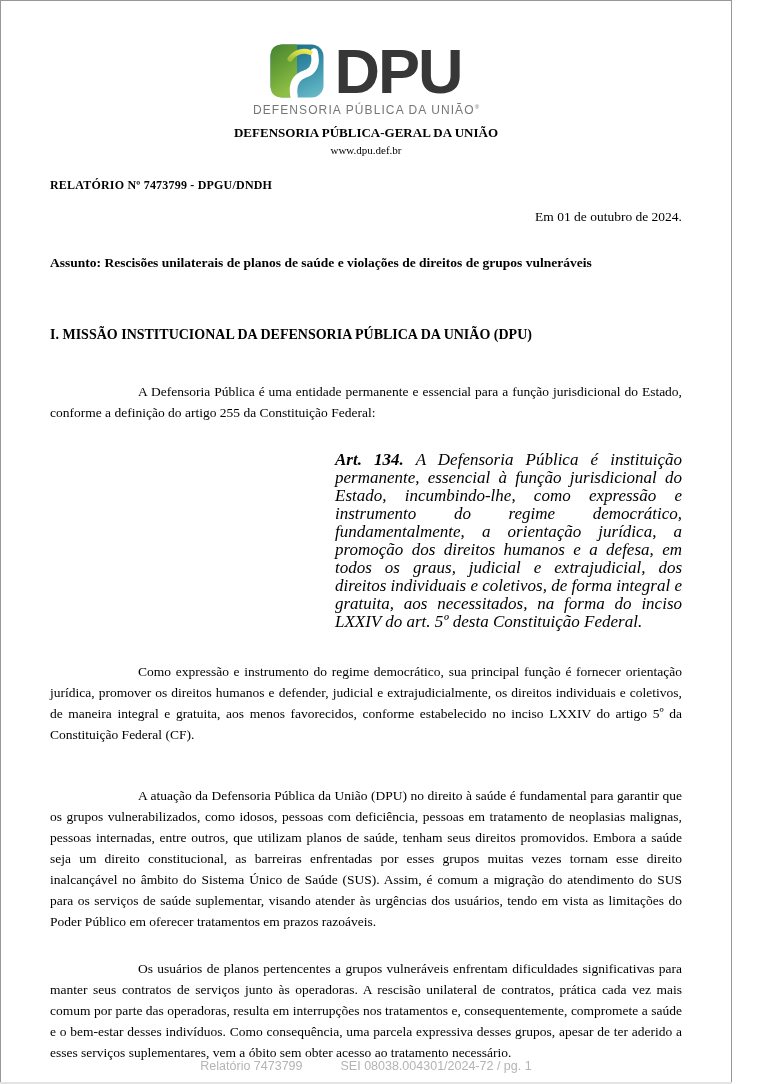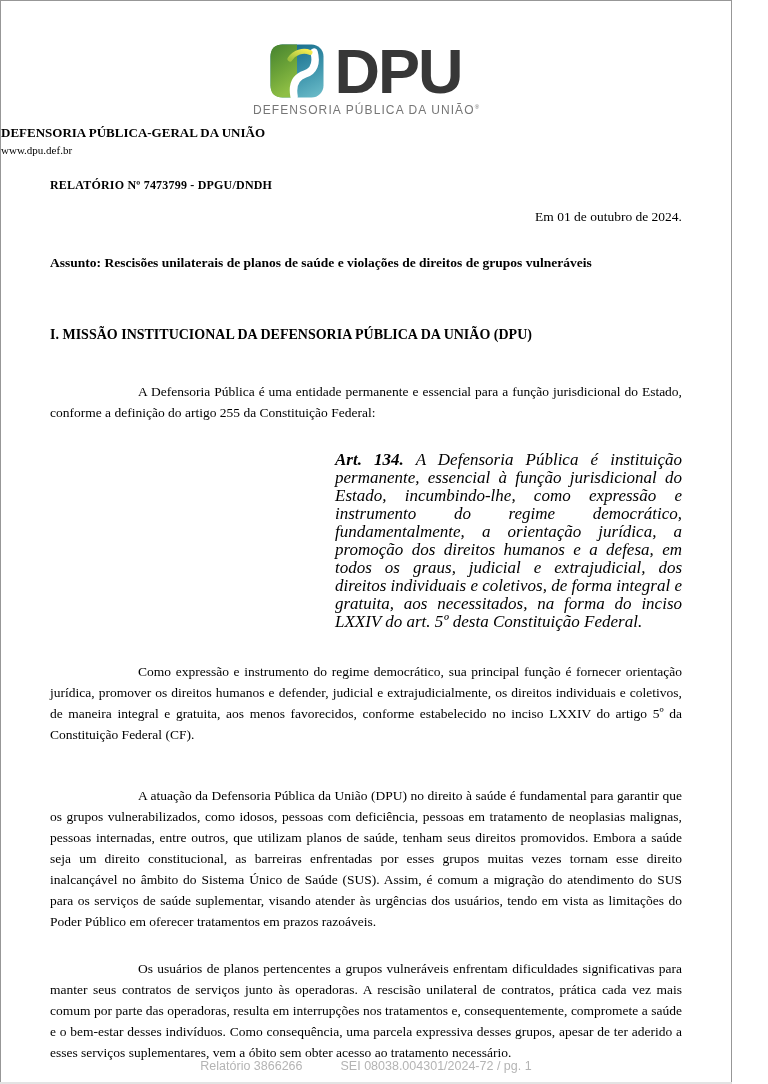--- a/index.html
+++ b/index.html
@@ -47,21 +47,21 @@
     margin-top: 4px;
     font-family: "Liberation Sans", sans-serif;
     font-size: 12px;
     color: #767676;
     letter-spacing: 1.1px;
     white-space: nowrap;
   }
   .tm { font-size: 6px; vertical-align: super; letter-spacing: 0; }
 
   
-  .org-block { margin-top: 9px; text-align: left; line-height: 14.5px; }
+  .org-block { margin-top: 9px; text-align: center; line-height: 14.5px; }
   .org-name { font-size: 13px; font-weight: bold; margin-bottom: 2px; }
   .org-line { font-size: 11px; color: #000; }
 
   
   .content { padding: 0 49px; }
   .doc-title {
     margin: 21px 0 0;
     font-size: 12px;
     font-weight: bold;
     text-align: left;
@@ -155,18 +155,18 @@
 
       <p class="quote"><span class="quote-label">Art. 134.</span> <span>A Defensoria Pública é instituição permanente, essencial à função jurisdicional do Estado, incumbindo-lhe, como expressão e instrumento do regime democrático, fundamentalmente, a orientação jurídica, a promoção dos direitos humanos e a defesa, em todos os graus, judicial e extrajudicial, dos direitos individuais e coletivos, de forma integral e gratuita, aos necessitados, na forma do inciso LXXIV do art. 5º desta Constituição Federal.</span></p>
 
       <p class="body-para mt-p2">Como expressão e instrumento do regime democrático, sua principal função é fornecer orientação jurídica, promover os direitos humanos e defender, judicial e extrajudicialmente, os direitos individuais e coletivos, de maneira integral e gratuita, aos menos favorecidos, conforme estabelecido no inciso LXXIV do artigo 5º da Constituição Federal (CF).</p>
       <p class="body-para mt-p3">A atuação da Defensoria Pública da União (DPU) no direito à saúde é fundamental para garantir que os grupos vulnerabilizados, como idosos, pessoas com deficiência, pessoas em tratamento de neoplasias malignas, pessoas internadas, entre outros, que utilizam planos de saúde, tenham seus direitos promovidos. Embora a saúde seja um direito constitucional, as barreiras enfrentadas por esses grupos muitas vezes tornam esse direito inalcançável no âmbito do Sistema Único de Saúde (SUS). Assim, é comum a migração do atendimento do SUS para os serviços de saúde suplementar, visando atender às urgências dos usuários, tendo em vista as limitações do Poder Público em oferecer tratamentos em prazos razoáveis.</p>
       <p class="body-para mt-p4">Os usuários de planos pertencentes a grupos vulneráveis enfrentam dificuldades significativas para manter seus contratos de serviços junto às operadoras. A rescisão unilateral de contratos, prática cada vez mais comum por parte das operadoras, resulta em interrupções nos tratamentos e, consequentemente, compromete a saúde e o bem-estar desses indivíduos. Como consequência, uma parcela expressiva desses grupos, apesar de ter aderido a esses serviços suplementares, vem a óbito sem obter acesso ao tratamento necessário.</p>
       <p class="body-para mt-p5">Nesse contexto, a DPU visa assegurar a promoção dos direitos desses indivíduos. Essa</p>
     </main>
 
     <footer class="page-footer">
-      <span class="footer-ref">Relatório 3866266</span><span class="footer-sei">SEI 08038.004301/2024-72 / pg. 1</span>
+      <span class="footer-ref">Relatório 7473799</span><span class="footer-sei">SEI 08038.004301/2024-72 / pg. 1</span>
     </footer>
   </div>
 
   <div class="bottom-line"></div>
 </div>
 
 </body></html>

